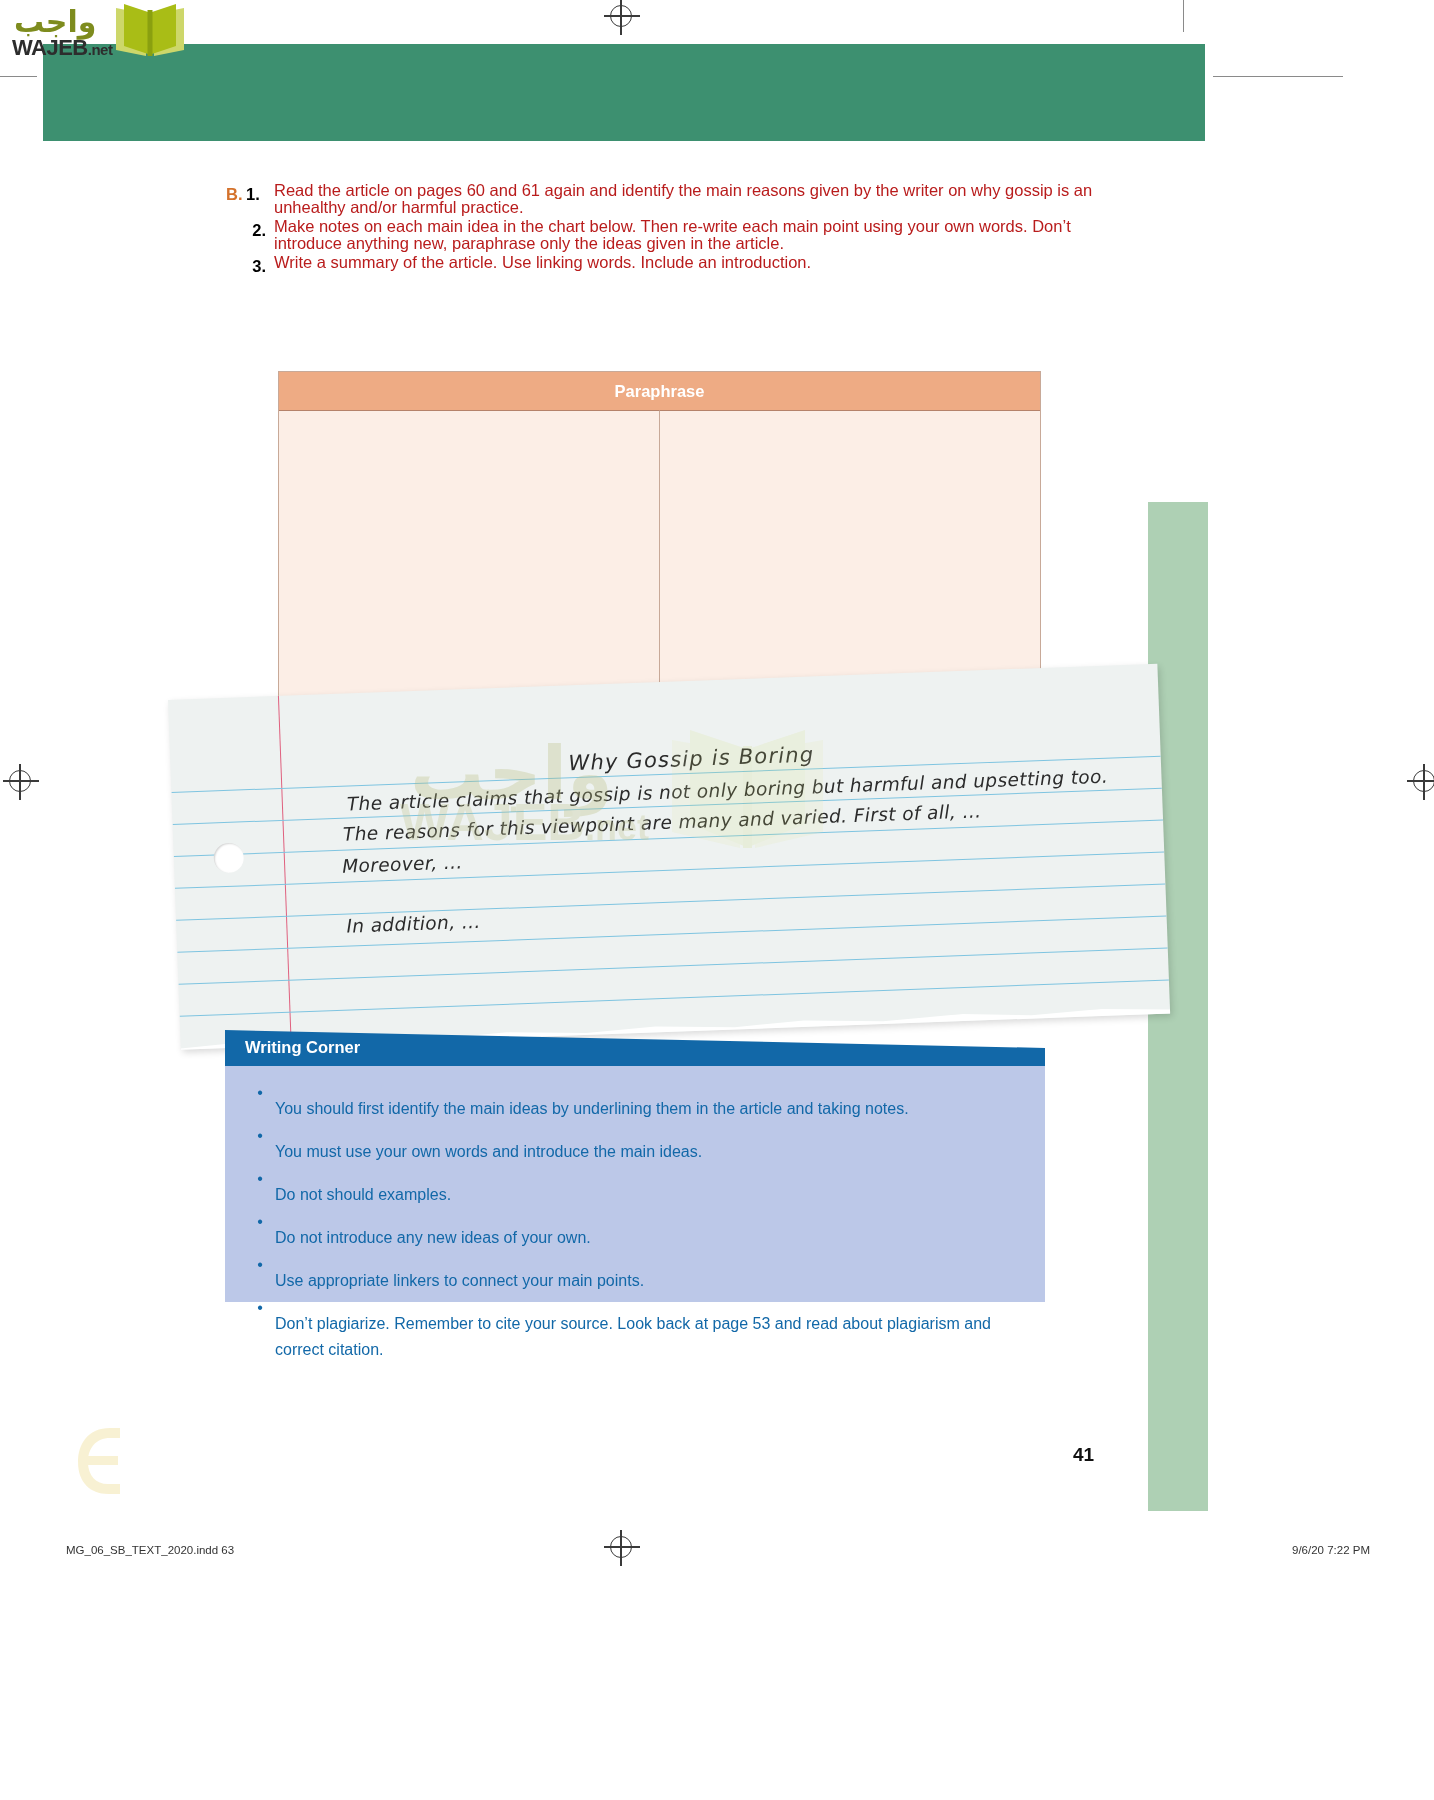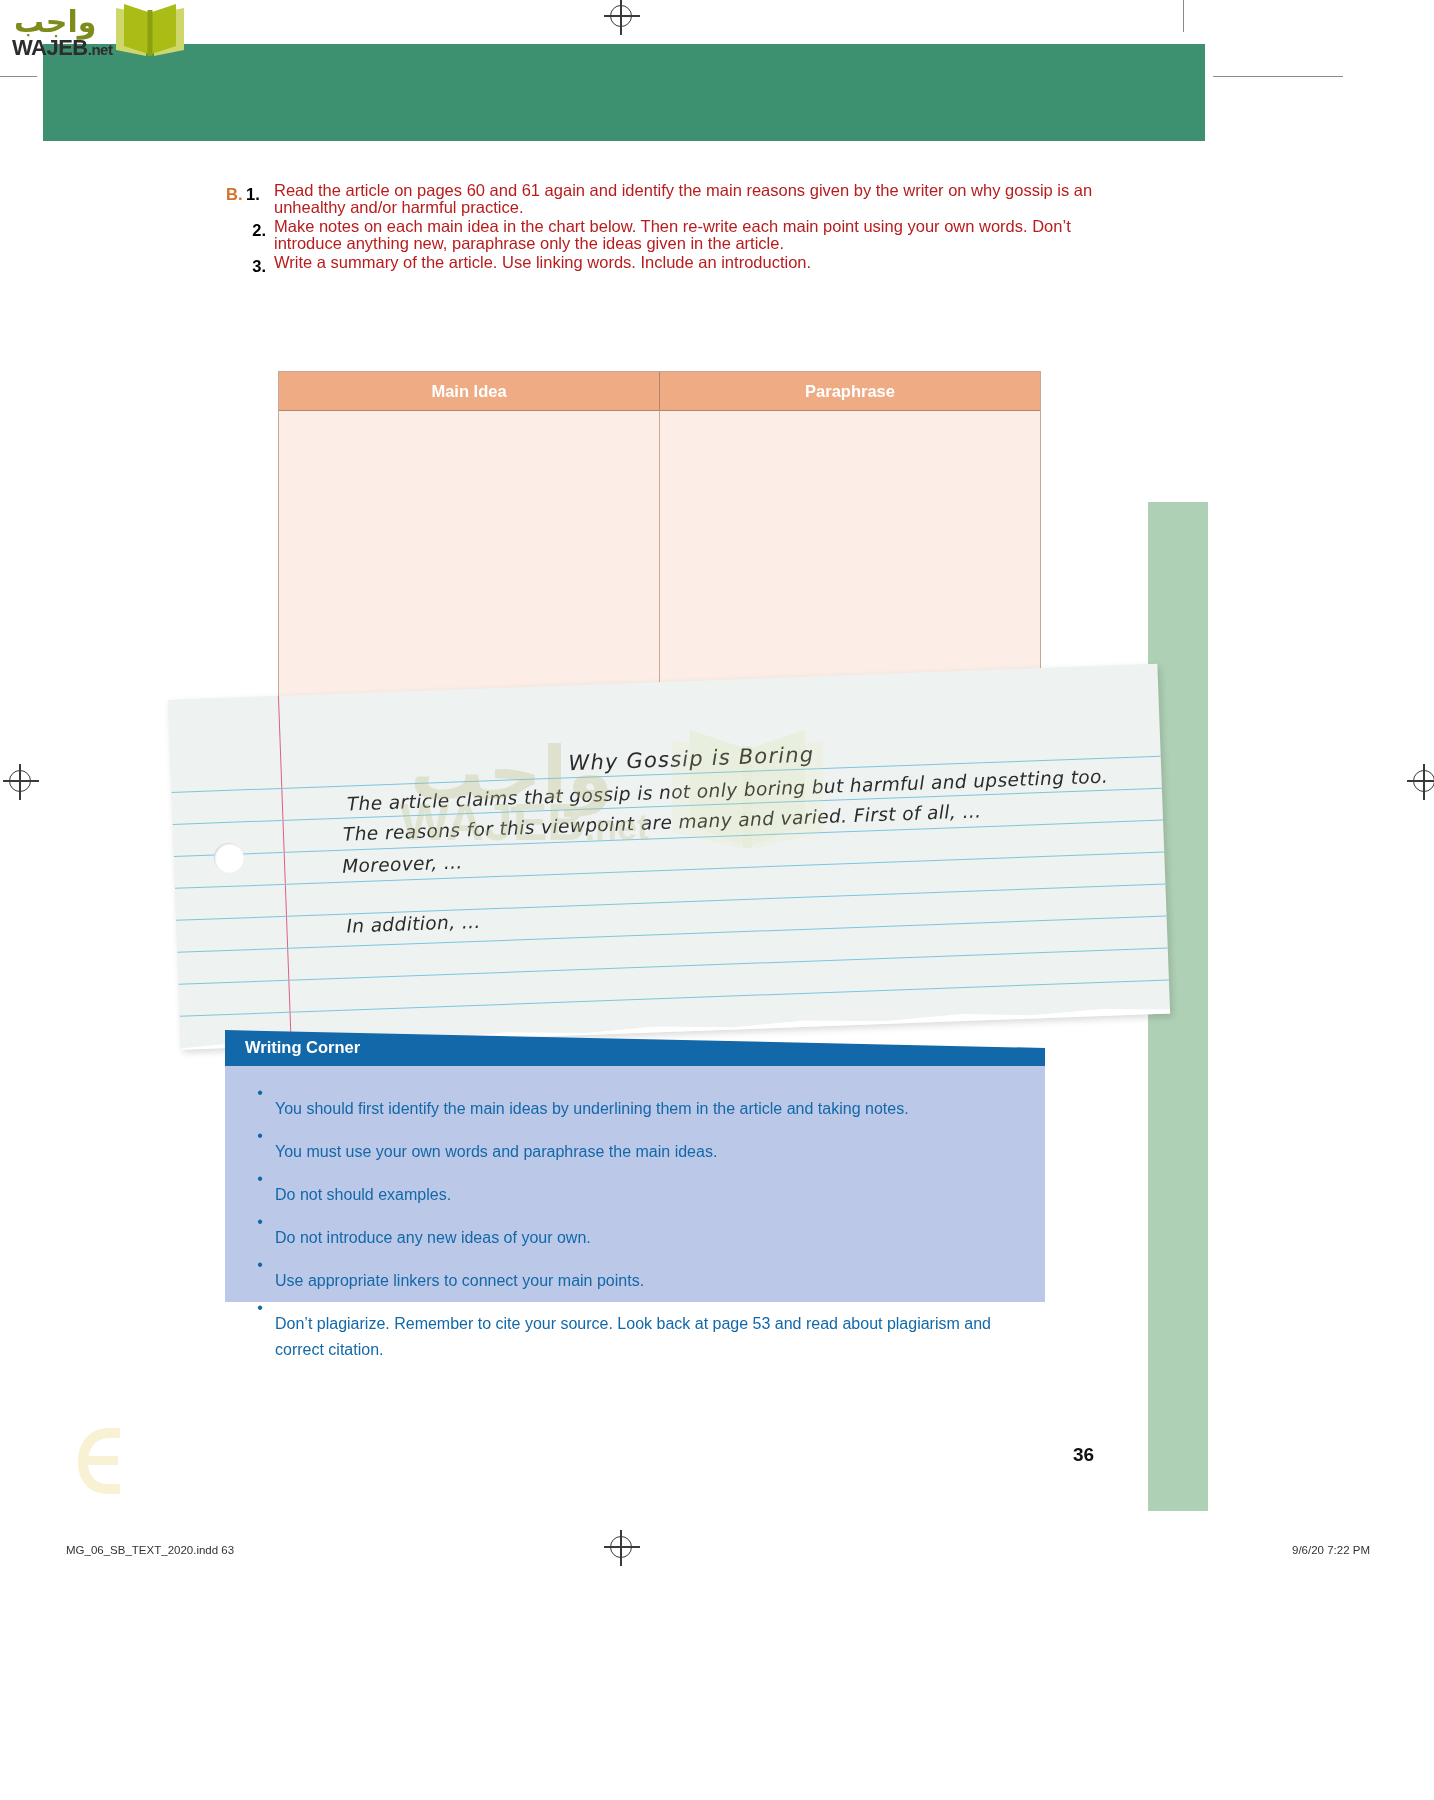--- a/index.html
+++ b/index.html
@@ -345,21 +345,20 @@
     <div class="ins-text">Make notes on each main idea in the chart below. Then re-write each main point using your own words. Don’t introduce anything new, paraphrase only the ideas given in the article.</div>
   </div>
   <div class="ins-row r3">
     <div class="ins-num">3.</div>
     <div class="ins-text">Write a summary of the article. Use linking words. Include an introduction.</div>
   </div>
 </div>
 
 <div class="idea-table">
   <div class="idea-head">
-    <div class="th">Main Idea</div>
     <div class="th">Paraphrase</div>
   </div>
   <div class="idea-body">
     <div class="td"></div>
     <div class="td"></div>
   </div>
 </div>
 
 <div class="notebook">
   <div class="np-sheet">
@@ -402,21 +401,21 @@
   <div class="wc-banner"></div>
   <div class="wc-title">Writing Corner</div>
   <div class="wc-body">
 
     <div class="wc-item">
       <div class="wc-bullet">•</div>
       <div class="wc-text">You should first identify the main ideas by  underlining them in the article and taking notes.</div>
     </div>
     <div class="wc-item">
       <div class="wc-bullet">•</div>
-      <div class="wc-text">You must use your own words and paraphrase the main ideas.</div>
+      <div class="wc-text">You must use your own words and introduce the main ideas.</div>
     </div>
     <div class="wc-item">
       <div class="wc-bullet">•</div>
       <div class="wc-text">Do not should examples.</div>
     </div>
     <div class="wc-item">
       <div class="wc-bullet">•</div>
       <div class="wc-text">Do not introduce any new ideas of your own.</div>
     </div>
     <div class="wc-item">
@@ -428,16 +427,16 @@
       <div class="wc-text">Don’t plagiarize. Remember to cite your source. Look back at page 53 and read about plagiarism and correct citation.</div>
     </div>
   </div>
 </div>
 
 <svg class="glyph-e" viewBox="0 0 58 78">
   <path d="M40 6 C18 6 8 22 8 40 C8 60 20 72 38 72 L50 72 L50 62 L38 62 C26 62 18 54 18 40 C18 26 26 16 40 16 L50 16 L50 6 Z" fill="#f2e4a8"></path>
   <rect x="18" y="34" width="30" height="9" fill="#f2e4a8"></rect>
 </svg>
 
-<div class="page-num">36</div>
+<div class="page-num">41</div>
 
 <div class="footer-left">MG_06_SB_TEXT_2020.indd   63</div>
 <div class="footer-right">9/6/20   7:22 PM</div>
 
 </body></html>

